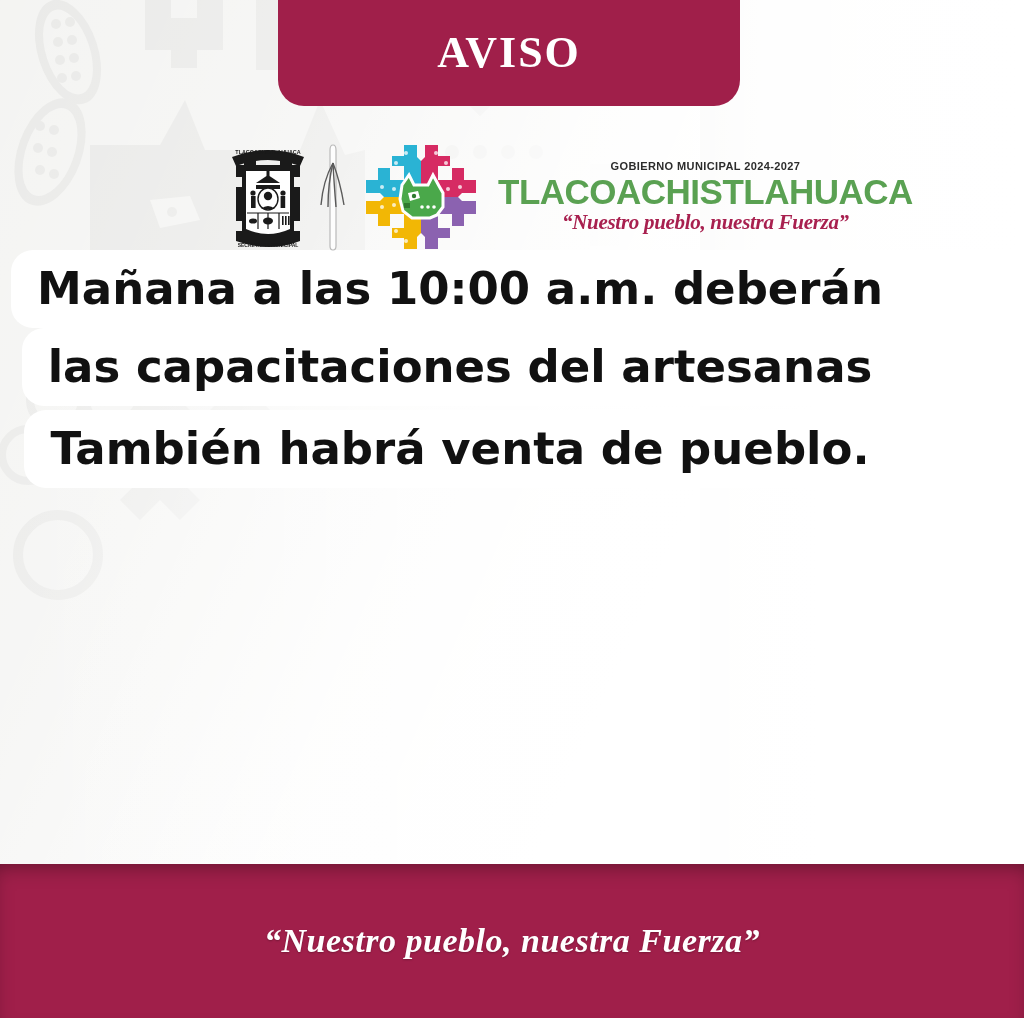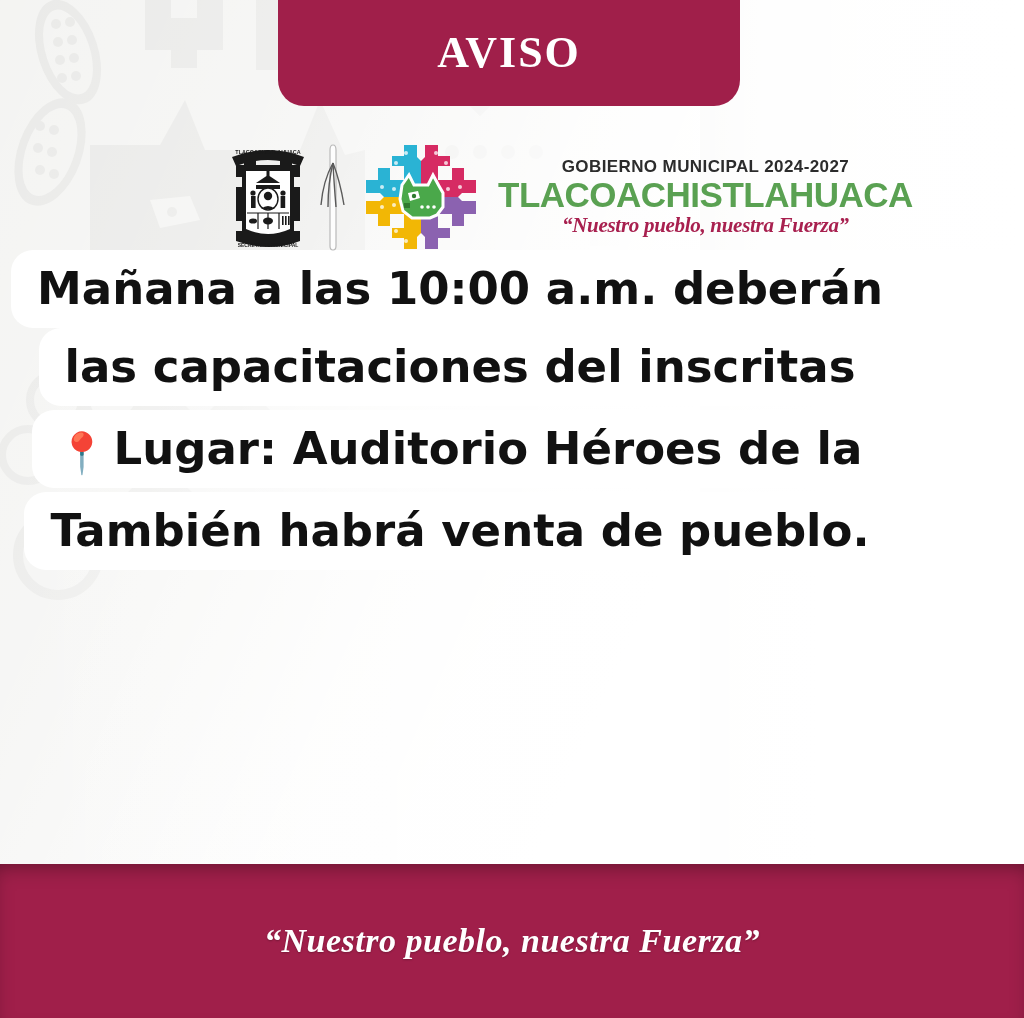--- a/index.html
+++ b/index.html
@@ -75,21 +75,21 @@
     margin-left: 16px;
     display: flex;
     flex-direction: column;
     align-items: center;
     justify-content: center;
     line-height: 1;
   }
   .wm-top {
     font-family: "Liberation Sans", sans-serif;
     font-weight: bold;
-    font-size: 17px;
+    font-size: 11px;
     color: #2c2c2c;
     letter-spacing: 0.4px;
     margin-bottom: 2px;
   }
   .wm-main {
     font-family: "Liberation Sans", sans-serif;
     font-weight: bold;
     font-size: 35px;
     color: #5aa152;
     letter-spacing: -0.5px;
@@ -420,27 +420,24 @@
 
   <div class="content-card">
     <div class="text-lines">
 
       <div class="line">
         <span>Mañana a las 10:00 a.m. deberán</span>
       </div>
 
 
       <div class="line">
-        <span>las capacitaciones del inscritas</span>
+        <span>las capacitaciones del artesanas</span>
       </div>
 
 
-      <div class="line gap-above">
-        <span class="pin-glyph">📍</span><span>Lugar: Auditorio Héroes de la</span>
-      </div>
 
 
       <div class="line gap-above">
         <span>También habrá venta de pueblo.</span>
       </div>
 
     </div>
   </div>
 
   <div class="footer">

